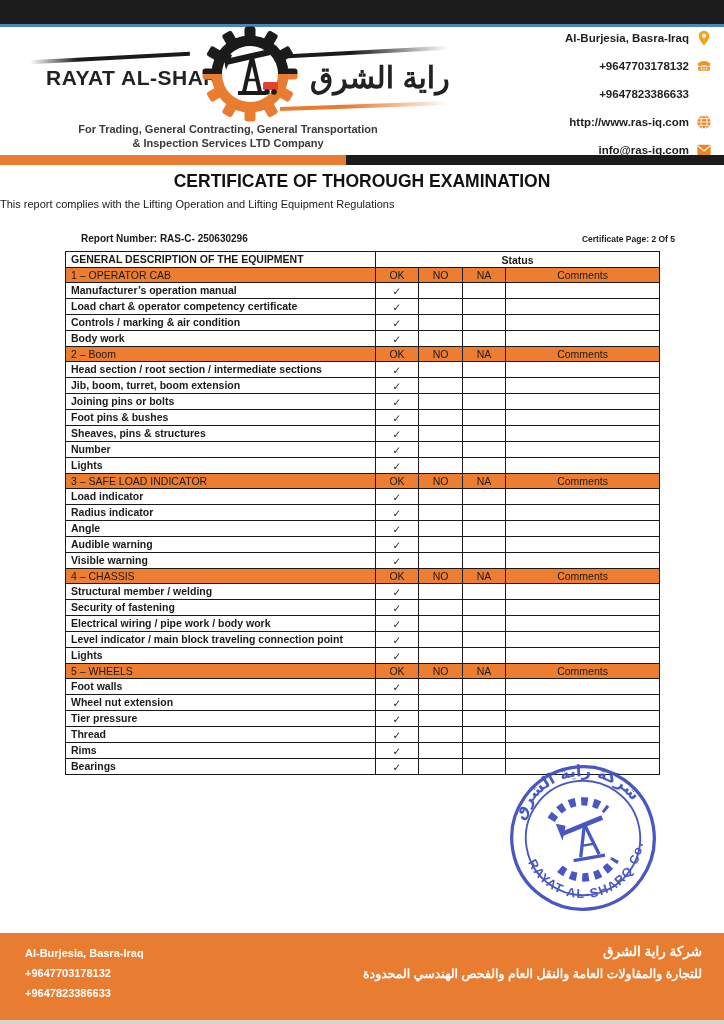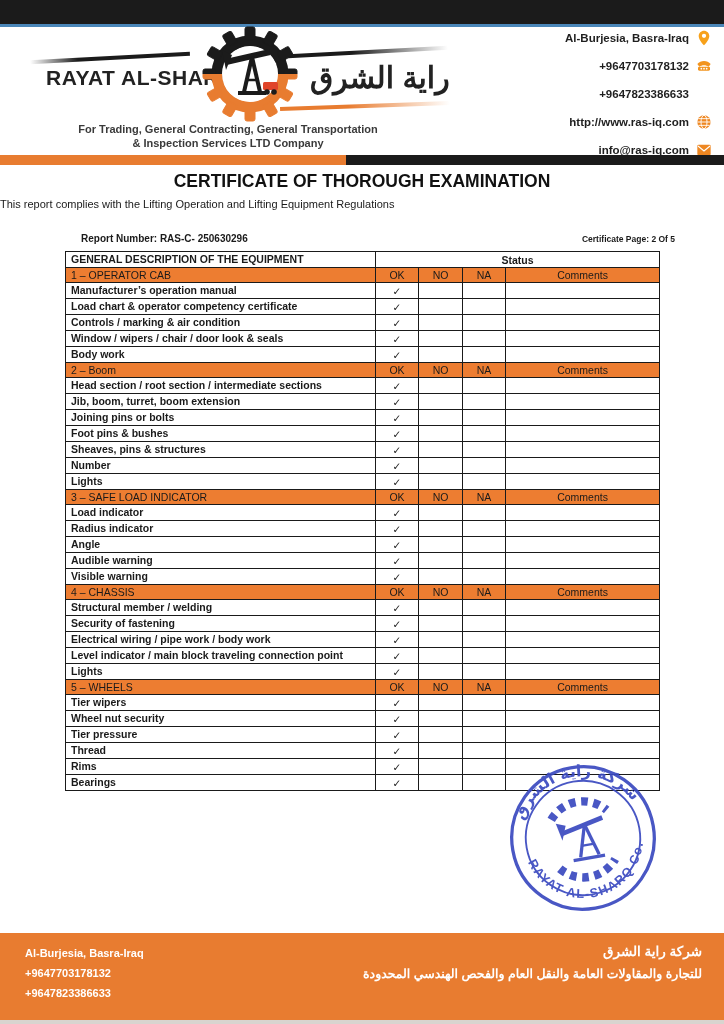--- a/index.html
+++ b/index.html
@@ -215,27 +215,20 @@
           <td class="mark"></td>
         </tr>
         <tr>
           <td class="desc">Controls / marking &amp; air condition</td>
           <td class="mark">✓</td>
           <td class="mark"></td>
           <td class="mark"></td>
           <td class="mark"></td>
         </tr>
         <tr>
-          <td class="desc">Window / wipers / chair / door look &amp; seals</td>
-          <td class="mark">✓</td>
-          <td class="mark"></td>
-          <td class="mark"></td>
-          <td class="mark"></td>
-        </tr>
-        <tr>
           <td class="desc">Body work</td>
           <td class="mark">✓</td>
           <td class="mark"></td>
           <td class="mark"></td>
           <td class="mark"></td>
         </tr>
         <tr class="section">
           <td class="sec-title">2 – Boom</td>
           <td class="colhead">OK</td>
           <td class="colhead">NO</td>
@@ -376,28 +369,28 @@
           <td class="mark"></td>
         </tr>
         <tr class="section">
           <td class="sec-title">5 – WHEELS</td>
           <td class="colhead">OK</td>
           <td class="colhead">NO</td>
           <td class="colhead">NA</td>
           <td class="colhead">Comments</td>
         </tr>
         <tr>
-          <td class="desc">Tier wipers</td>
-          <td class="mark">✓</td>
-          <td class="mark"></td>
-          <td class="mark"></td>
-          <td class="mark"></td>
-        </tr>
-        <tr>
-          <td class="desc">Wheel nut security</td>
+          <td class="desc">Foot walls</td>
+          <td class="mark">✓</td>
+          <td class="mark"></td>
+          <td class="mark"></td>
+          <td class="mark"></td>
+        </tr>
+        <tr>
+          <td class="desc">Wheel nut extension</td>
           <td class="mark">✓</td>
           <td class="mark"></td>
           <td class="mark"></td>
           <td class="mark"></td>
         </tr>
         <tr>
           <td class="desc">Tier pressure</td>
           <td class="mark">✓</td>
           <td class="mark"></td>
           <td class="mark"></td>

